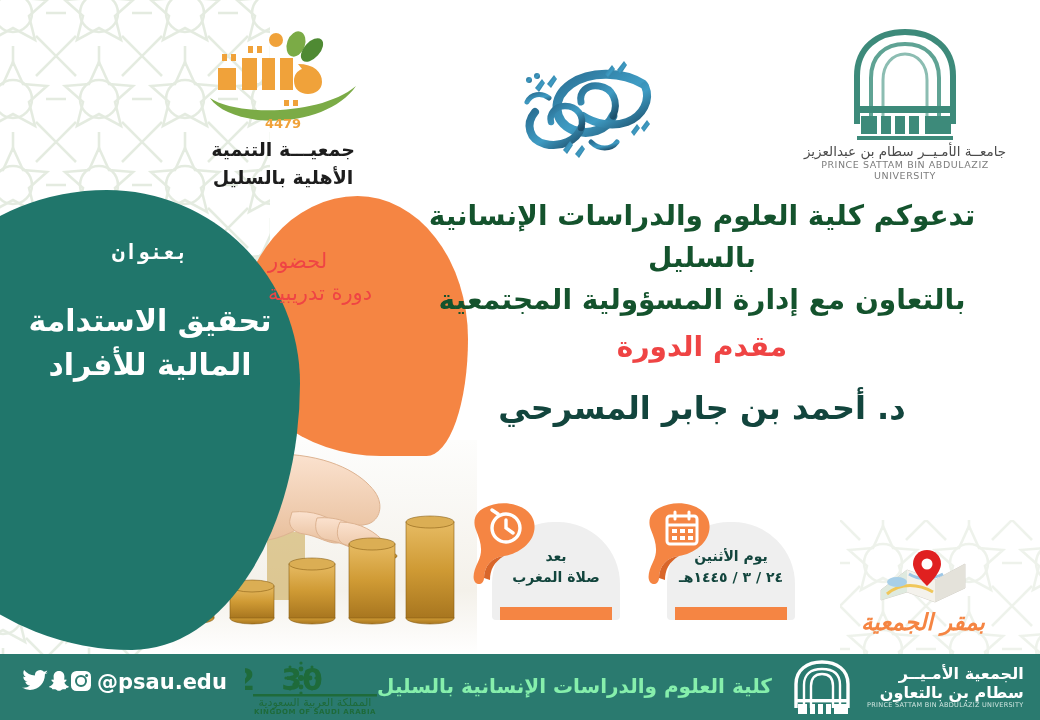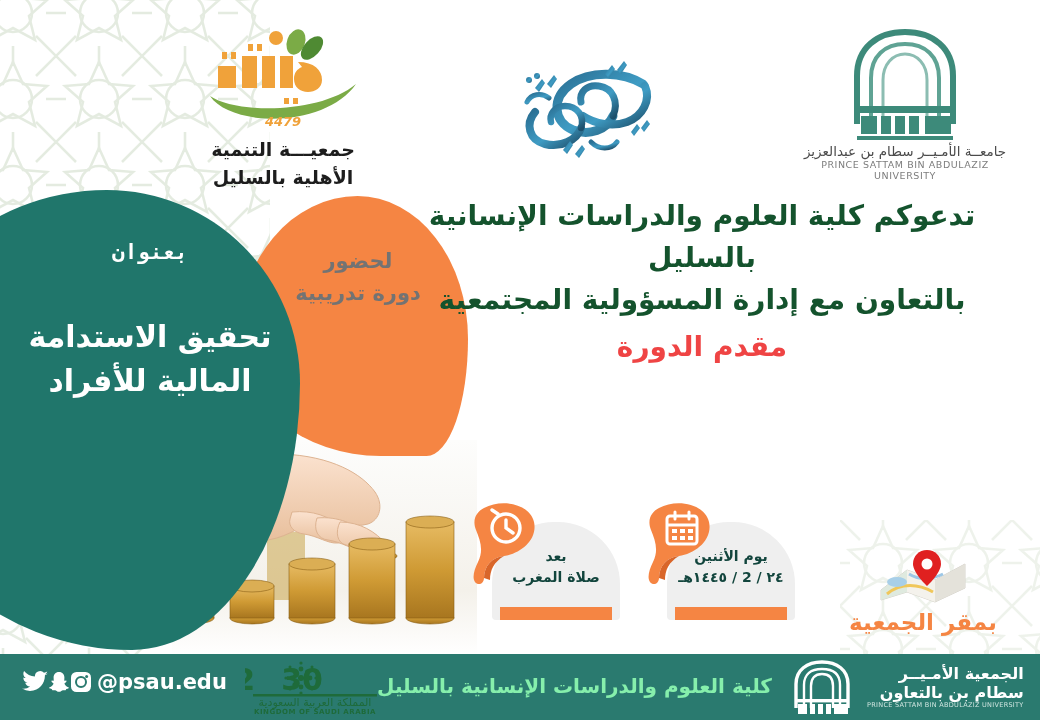--- a/index.html
+++ b/index.html
@@ -37,39 +37,39 @@
     background:#20766B;
     border-radius:54% 46% 40% 60% / 48% 42% 58% 52%;
     z-index:4;
   }
   .teal-text{
     position:absolute;left:0px;top:240px;width:300px;
     z-index:6;text-align:center;color:#ffffff;direction:rtl;
   }
   .teal-text .lbl{font-size:21px;font-weight:bold;letter-spacing:.3px;font-family:Liberation Mono, monospace;}
   .teal-text .title{
-    margin-top:50px;font-size:30px;font-weight:bold;line-height:1.45;
+    margin-top:34px;font-size:30px;font-weight:bold;line-height:1.45;
   }
 
   
   .orange-blob{
     position:absolute;left:238px;top:196px;width:230px;height:260px;
     background:#F58543;
     border-radius:52% 48% 18% 62% / 55% 55% 45% 45%;
     z-index:3;
   }
   .orange-text{
     position:absolute;left:268px;top:246px;width:180px;
-    z-index:5;text-align:center;color:#737373;direction:rtl;
-    font-size:21px;font-weight:bold;line-height:1.5;
+    z-index:5;text-align:left;color:#ef4444;direction:rtl;
+    font-size:21px;font-weight:normal;line-height:1.5;
   }
 
   
   .logo-left{position:absolute;left:178px;top:22px;width:210px;text-align:center;z-index:7;}
-  .logo-left .mark{height:110px;display:flex;align-items:flex-start;justify-content:center;font-style:italic;}
+  .logo-left .mark{height:110px;display:flex;align-items:flex-end;justify-content:center;}
   .logo-left .cap{
     margin-top:4px;font-size:19px;font-weight:bold;color:#1d1d1d;line-height:1.45;direction:rtl;
   }
 
   .logo-center{position:absolute;left:495px;top:58px;width:170px;height:110px;z-index:7;}
 
   .logo-right{position:absolute;left:790px;top:22px;width:230px;text-align:center;z-index:7;}
   .logo-right .mark{height:118px;display:flex;align-items:flex-end;justify-content:center;}
   .logo-right .cap-ar{font-size:13.5px;color:#4b4b4b;direction:rtl;margin-top:3px;letter-spacing:.2px;}
   .logo-right .cap-en{font-size:9.5px;color:#7d7d7d;letter-spacing:.55px;direction:ltr;}
@@ -101,32 +101,32 @@
     position:absolute;left:0px;top:0px;width:72px;height:86px;z-index:2;
   }
   .info-card .txt{
     position:absolute;left:22px;top:46px;width:128px;text-align:center;direction:rtl;
     color:#12453D;font-size:14px;font-weight:bold;line-height:1.5;z-index:3;
   }
   #card-time{left:470px;top:500px;}
   #card-date{left:645px;top:500px;}
 
   
-  .location{position:absolute;left:838px;top:545px;width:170px;text-align:center;z-index:6;}
+  .location{position:absolute;left:838px;top:545px;width:170px;text-align:center;z-index:6;font-style:italic;}
   .location .map{height:62px;display:flex;align-items:center;justify-content:center;}
   .location .lbl{
     margin-top:2px;color:#F58543;font-size:23px;font-weight:bold;direction:rtl;
   }
 
   
   .footer{
     position:absolute;left:0;bottom:0;width:1040px;height:66px;background:#2A7A6F;z-index:8;
   }
   .footer-social{
-    position:absolute;left:22px;top:16px;display:flex;align-items:center;direction:ltr;
+    position:absolute;left:22px;top:16px;display:flex;direction:ltr;
   }
   .footer-social .handle{color:#fff;font-size:21px;font-weight:bold;margin-left:5px;}
   .footer-2030{position:absolute;left:245px;top:6px;width:140px;height:56px;}
   .footer-college{
     position:absolute;right:268px;top:20px;color:#86efac;font-size:20px;font-weight:bold;direction:rtl;margin-left:8px;
   }
   .footer-univ{position:absolute;right:12px;top:2px;width:245px;height:62px;}
   .footer-univ .flex{display:flex;align-items:center;justify-content:flex-end;height:100%;gap:6px;direction:rtl;}
   .footer-univ .txt{text-align:right;direction:rtl;line-height:1.2;}
   .footer-univ .ar1,.footer-univ .ar2{color:#fff;font-size:16px;font-weight:bold;}
@@ -323,20 +323,21 @@
     <div class="cap-en">PRINCE SATTAM BIN ABDULAZIZ UNIVERSITY</div>
   </div>
 
   <div class="headline">
     <div>تدعوكم كلية العلوم والدراسات الإنسانية بالسليل</div>
     <div>بالتعاون مع إدارة المسؤولية المجتمعية</div>
   </div>
 
   <div class="presenter">
     <div class="role">مقدم الدورة</div>
+    <div class="name">د. أحمد بن جابر المسرحي</div>
   </div>
 
   <div class="info-card" id="card-time">
     <div class="body"></div>
     <div class="bar"></div>
     <svg class="pin" viewBox="0 0 72 86">
       <path d="M14,8 C32,-2 60,4 64,22 C68,40 50,54 34,56 C22,57 14,66 14,78 C14,84 8,86 5,82 C2,78 4,70 8,62 C14,50 10,40 6,30 C2,20 6,12 14,8 Z" fill="#F58543"></path>
       <path d="M14,78 C14,66 22,57 34,56 C24,62 20,70 20,80 Z" fill="#d9662a"></path>
       <g fill="none" stroke="#ffffff" stroke-width="3.4" stroke-linecap="round">
         <circle cx="36" cy="28" r="14"></circle>
@@ -365,21 +366,21 @@
         <rect x="27" y="29" width="5" height="4"></rect>
           <rect x="35" y="29" width="5" height="4"></rect>
           <rect x="43" y="29" width="5" height="4"></rect>
         <rect x="27" y="36" width="5" height="4"></rect>
           <rect x="35" y="36" width="5" height="4"></rect>
           <rect x="43" y="36" width="5" height="4"></rect>
       </g>
     </svg>
     <div class="txt">
       <div>يوم الأثنين</div>
-      <div>٢٤ / 2 / ١٤٤٥هـ</div>
+      <div>٢٤ / ٣ / ١٤٤٥هـ</div>
     </div>
   </div>
 
   <div class="location">
     <div class="map">
       <svg width="96" height="60" viewBox="0 0 96 60">
         <g>
           <path d="M6,44 L32,24 L60,34 L90,18 L90,42 L60,56 L32,46 L6,54 Z" fill="#eceae4" stroke="#d6d3cb" stroke-width="1"></path>
           <path d="M6,44 L32,24 L32,46 L6,54 Z" fill="#dfeadf"></path>
           <path d="M32,24 L60,34 L60,56 L32,46 Z" fill="#f4f2ec"></path>

